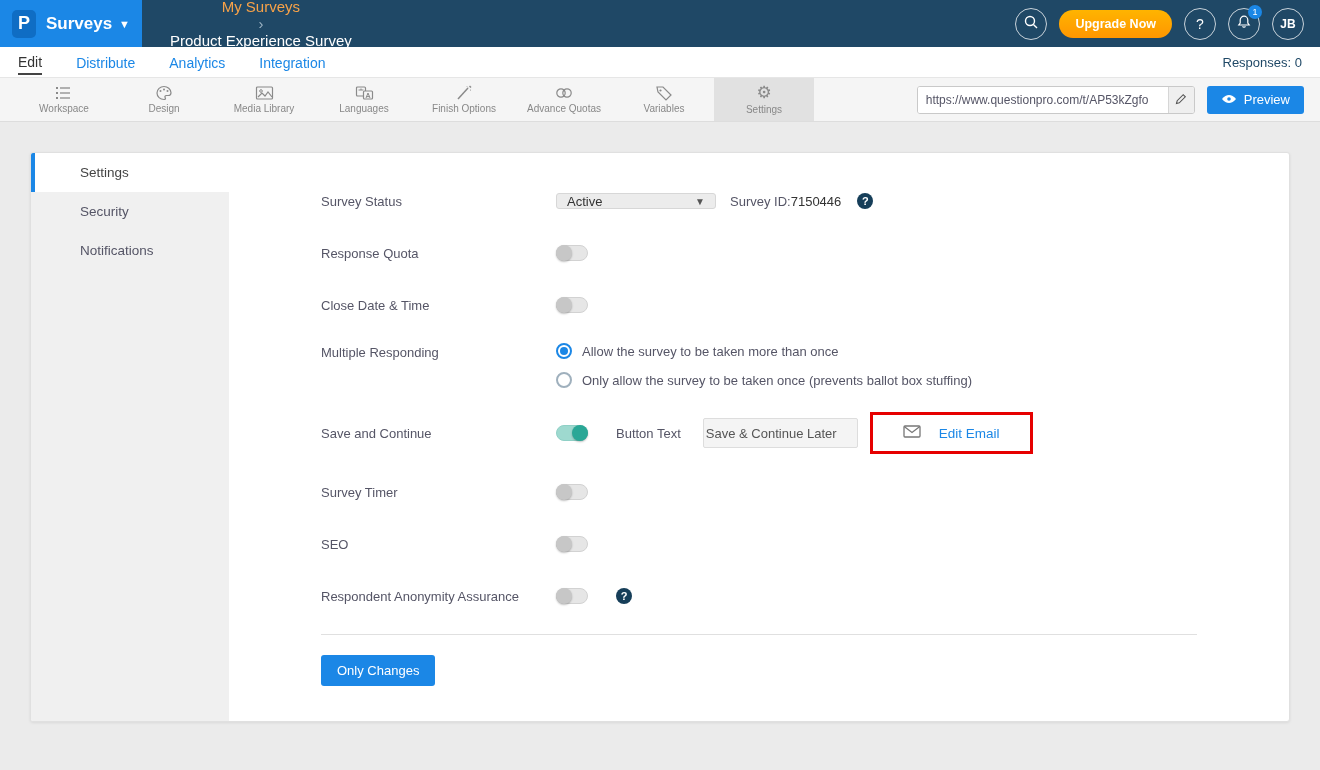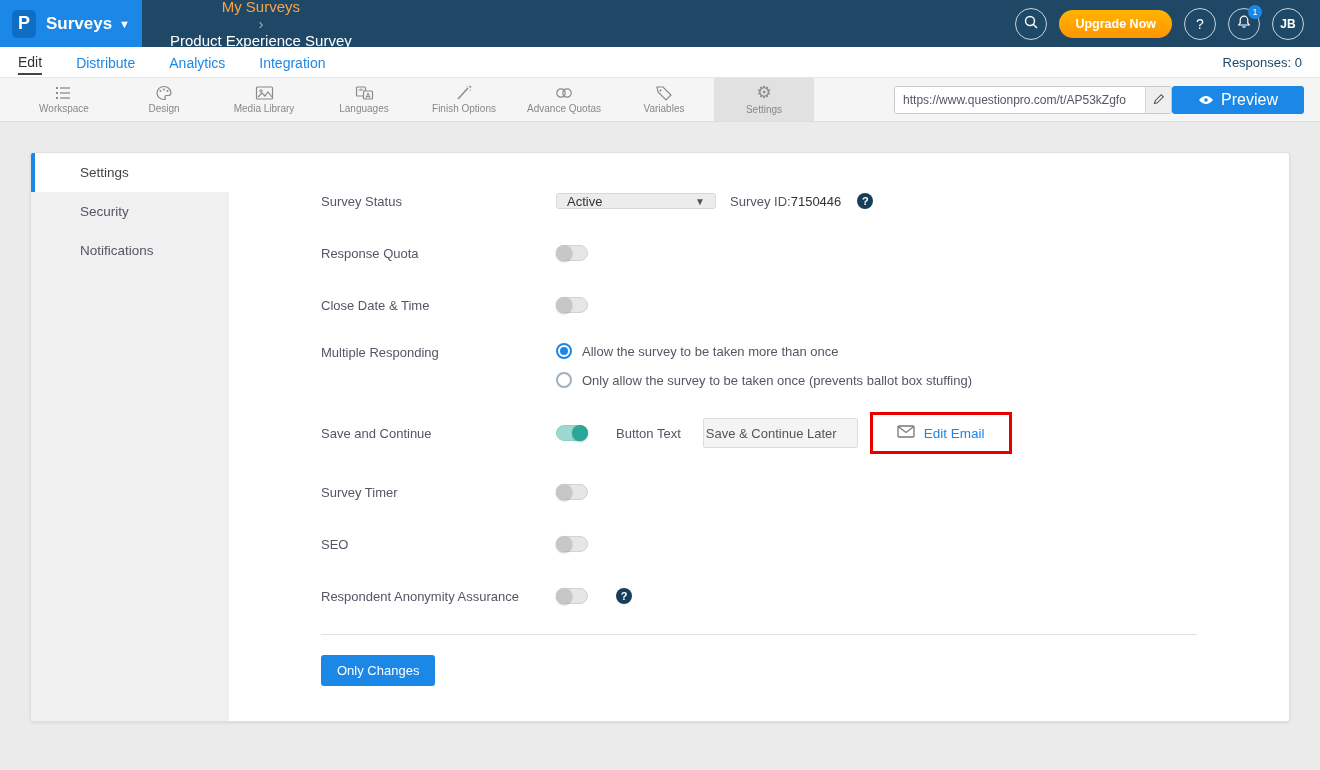--- a/index.html
+++ b/index.html
@@ -28,25 +28,25 @@
   .mainnav .nav-item.active { color:#333; border-bottom:2px solid #444; }
   .responses { margin-left:auto; font-size:13px; color:#1f4866; }
 
   
   .toolbar { height:44px; background:#f5f5f5; border-bottom:1px solid #ddd; display:flex; align-items:stretch; padding-left:14px; }
   .tool-item { width:100px; display:flex; flex-direction:column; align-items:center; justify-content:center; gap:2px; cursor:pointer; color:#8a8a8a; }
   .tool-item.active { background:#e1e1e1; }
   .tool-item .tool-label { font-size:10px; color:#888; }
   .tool-item svg { display:block; }
   .gear-glyph { font-size:17px; line-height:18px; color:#8a8a8a; }
-  .toolbar-right { margin-left:auto; display:flex; align-items:center; padding-right:16px; }
+  .toolbar-right { margin-left:auto; display:flex; align-items:center; gap:12px; padding-right:16px; }
   .url-wrap { display:flex; align-items:center; border:1px solid #c9c9c9; border-radius:3px; background:#fff; height:28px; overflow:hidden; }
   .url-input { border:none; outline:none; width:250px; height:26px; padding:0 8px; font-size:12px; color:#556; font-family:"Liberation Sans", sans-serif; }
   .url-pencil { width:26px; height:28px; background:#efefef; border-left:1px solid #d6d6d6; display:flex; align-items:center; justify-content:center; cursor:pointer; }
-  .preview-btn { background:#1b87e6; color:#fff; border:none; border-radius:3px; height:28px; padding:0 26px; font-size:16px; display:flex; align-items:center; gap:7px; cursor:pointer; }
+  .preview-btn { background:#1b87e6; color:#fff; border:none; border-radius:3px; height:28px; padding:0 14px; font-size:13px; display:flex; align-items:center; gap:7px; cursor:pointer; }
 
   
   .content { padding:30px; }
   .card { width:1260px; height:570px; background:#fff; border:1px solid #e0e0e0; border-radius:3px; box-shadow:0 1px 3px rgba(0,0,0,.08); display:flex; overflow:hidden; }
   .side { width:198px; background:#f0f0f0; flex-shrink:0; }
   .side-item { height:39px; display:flex; align-items:center; padding-left:45px; font-size:13.5px; color:#556; cursor:pointer; border-left:4px solid transparent; }
   .side-item.active { background:#fff; border-left:4px solid #1b87e6; color:#444; }
 
   .form { flex:1; padding:34px 92px 0 92px; }
   .row { display:flex; align-items:center; margin-bottom:24px; min-height:28px; }
@@ -64,21 +64,21 @@
   .switch.on .knob { left:auto; right:-1px; background:#2aa796; }
 
   .radio-group { display:flex; flex-direction:column; gap:13px; }
   .radio-option { display:flex; align-items:center; gap:10px; font-size:13px; color:#556; cursor:pointer; }
   .radio { width:16px; height:16px; border:2px solid #1b87e6; border-radius:50%; display:flex; align-items:center; justify-content:center; flex-shrink:0; background:#fff; }
   .radio.unchecked { border-color:#9fb0bd; }
   .radio .dot { width:8px; height:8px; border-radius:50%; background:#1b87e6; }
 
   .btn-text-label { margin-left:28px; font-size:13px; color:#556; }
   .btn-text-input { margin-left:22px; width:155px; height:30px; background:#f4f4f4; border:1px solid #ddd; border-radius:2px; padding:0 2px; font-size:13px; color:#555; font-family:"Liberation Sans", sans-serif; outline:none; }
-  .edit-email-box { margin-left:12px; border:3px solid #e60000; background:#fff; padding:9px 24px; display:flex; align-items:center; gap:9px; cursor:pointer; }
+  .edit-email-box { margin-left:12px; border:3px solid #e60000; background:#fff; padding:9px 30px; display:flex; align-items:center; gap:18px; cursor:pointer; }
   .edit-email-label { color:#1b87e6; font-size:13.5px; }
 
   .divider { border-top:1px solid #e0e0e0; margin:6px 0 20px 0; }
   .save-btn { background:#1b87e6; color:#fff; border:none; border-radius:3px; padding:8px 16px; font-size:13px; cursor:pointer; font-family:"Liberation Sans", sans-serif; }
 </style>
 </head>
 <body>
 
 <div class="screen">
 

